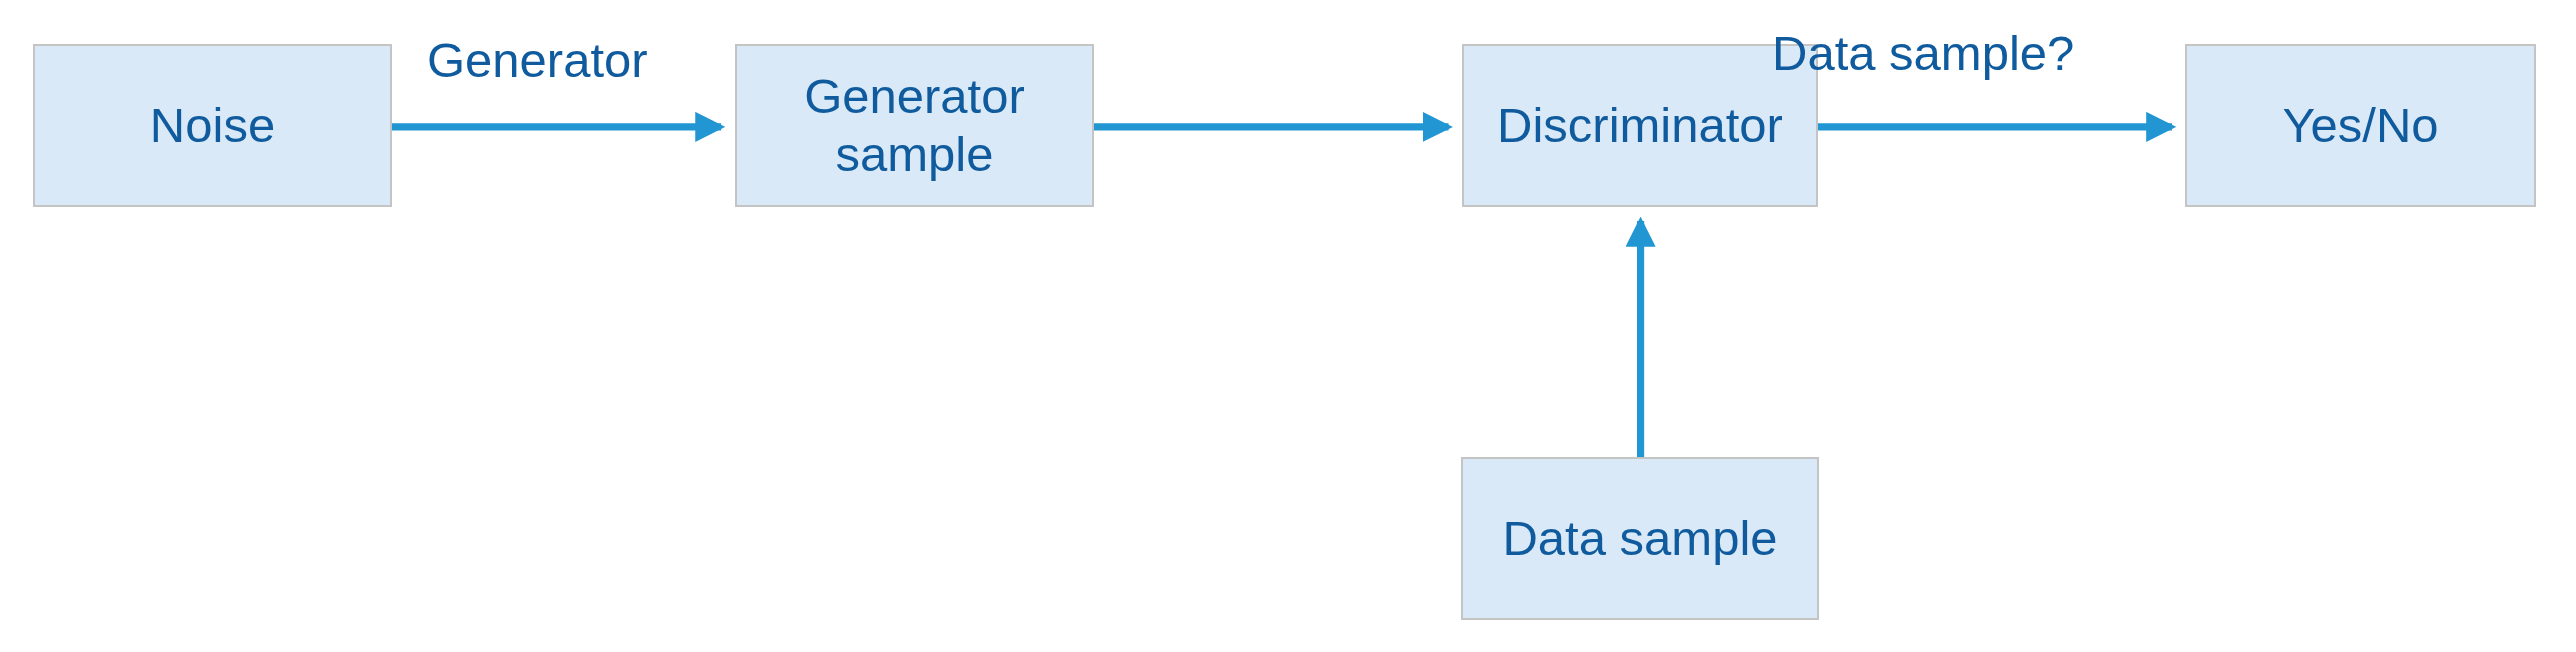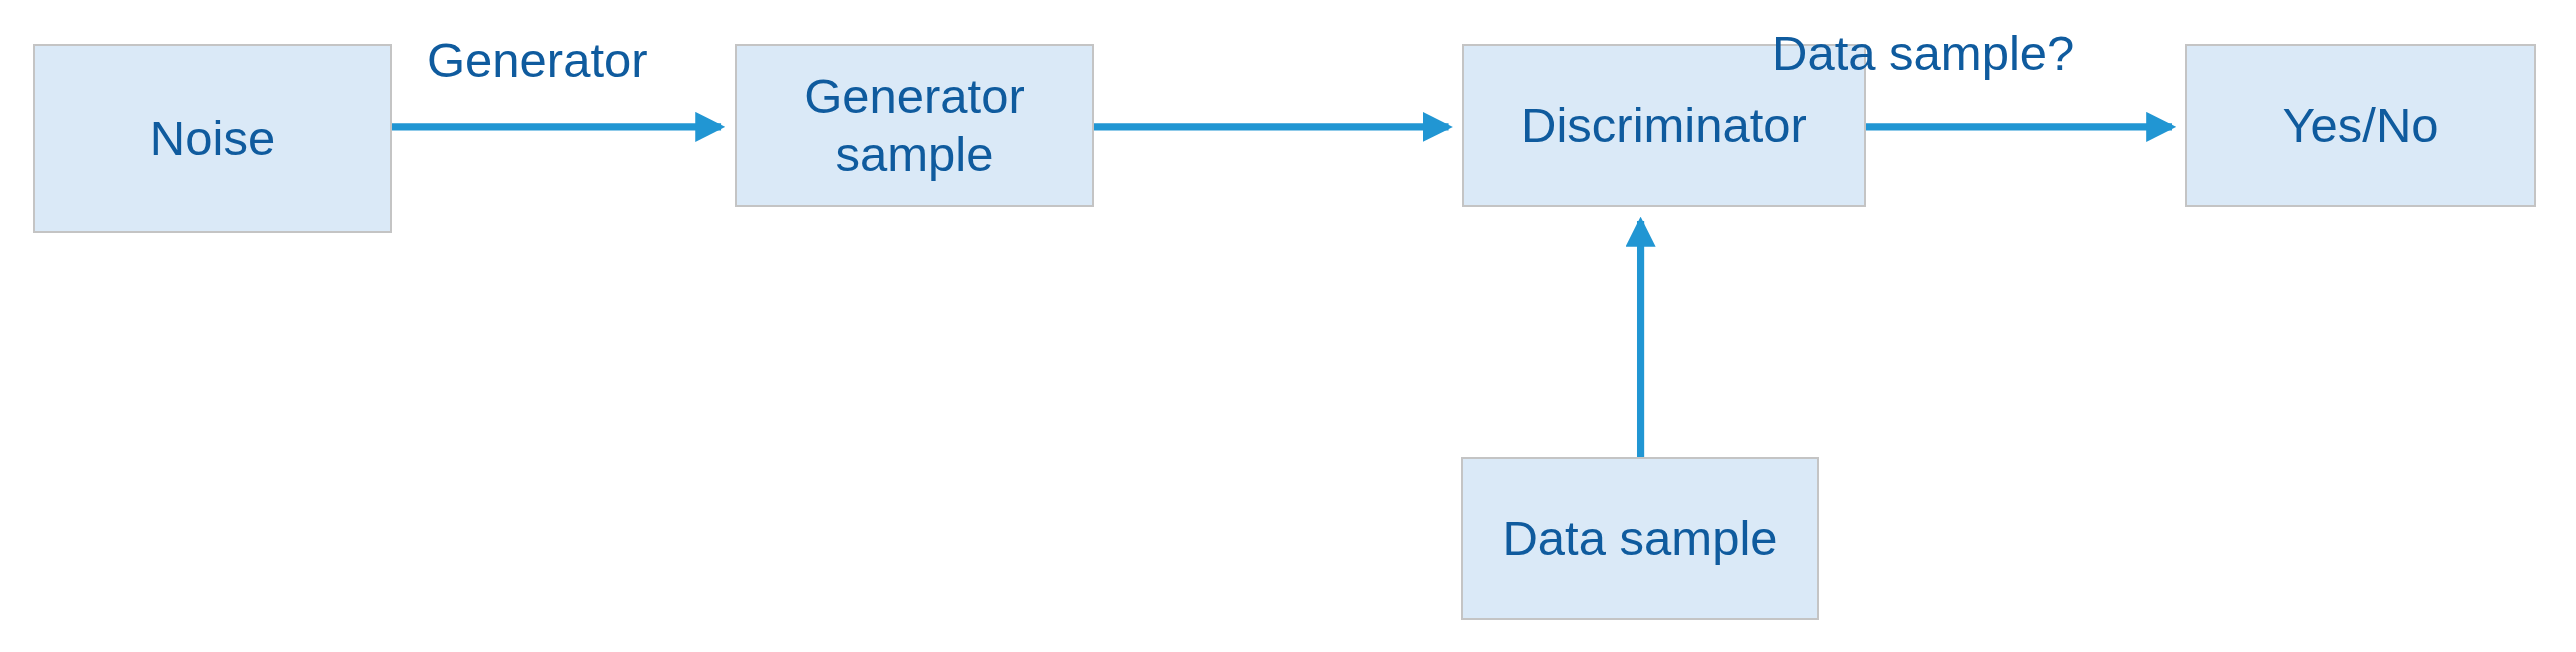--- a/index.html
+++ b/index.html
@@ -44,23 +44,23 @@
     position: absolute;
     left: 0;
     top: 0;
     width: 2576px;
     height: 653px;
     overflow: visible;
     pointer-events: none;
   }
 
   
-  #node-noise            { left: 33px;   top: 44px;  width: 359px; height: 189px; text-align: center; }
+  #node-noise            { left: 33px;   top: 44px;  width: 359px; height: 163px; text-align: center; }
   #node-generator-sample { left: 735px;  top: 44px;  width: 359px; height: 163px; }
-  #node-discriminator    { left: 1462px; top: 44px;  width: 404px; height: 163px; }
+  #node-discriminator    { left: 1462px; top: 44px;  width: 356px; height: 163px; }
   #node-yes-no           { left: 2185px; top: 44px;  width: 351px; height: 163px; }
   #node-data-sample      { left: 1461px; top: 457px; width: 358px; height: 163px; }
 
   
   #label-generator   { left: 427px;  top: 36px; }
   #label-data-sample { left: 1772px; top: 29px; }
 </style>
 </head>
 <body>
 

